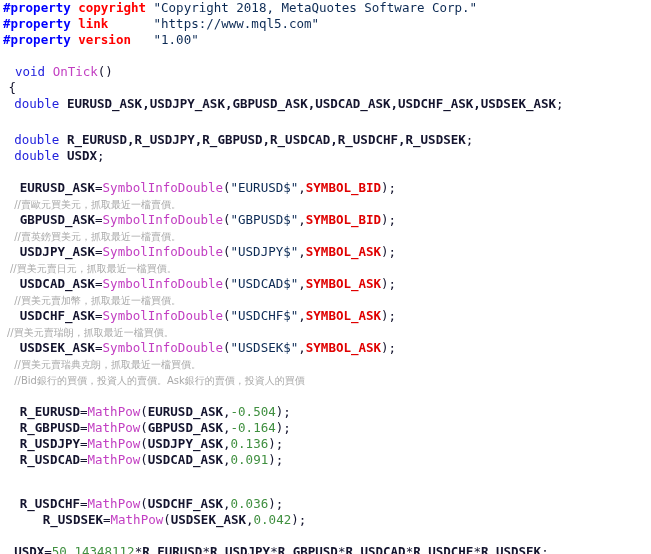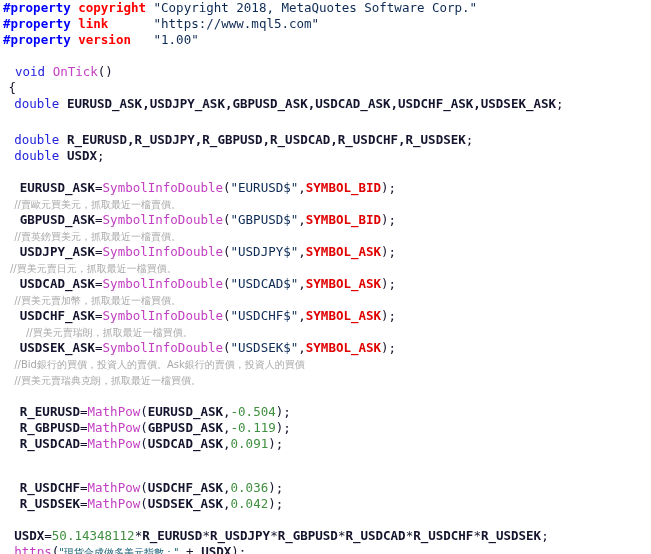--- a/index.html
+++ b/index.html
@@ -66,28 +66,29 @@
       <div class="code-line blank" style="padding-left: 3px;">&nbsp;</div>
       <div class="code-line" style="padding-left: 19.8px;"><span class="tk-ident">EURUSD_ASK</span><span class="tk-plain">=</span><span class="tk-fn">SymbolInfoDouble</span><span class="tk-plain">(</span><span class="tk-str">"EURUSD$"</span><span class="tk-plain">,</span><span class="tk-const">SYMBOL_BID</span><span class="tk-plain">);</span></div>
       <div class="code-line" style="padding-left: 14.2px;"><span class="tk-cmt cjk">//賣歐元買美元，抓取最近一檔賣價。</span></div>
       <div class="code-line" style="padding-left: 19.8px;"><span class="tk-ident">GBPUSD_ASK</span><span class="tk-plain">=</span><span class="tk-fn">SymbolInfoDouble</span><span class="tk-plain">(</span><span class="tk-str">"GBPUSD$"</span><span class="tk-plain">,</span><span class="tk-const">SYMBOL_BID</span><span class="tk-plain">);</span></div>
       <div class="code-line" style="padding-left: 14.2px;"><span class="tk-cmt cjk">//賣英鎊買美元，抓取最近一檔賣價。</span></div>
       <div class="code-line" style="padding-left: 19.8px;"><span class="tk-ident">USDJPY_ASK</span><span class="tk-plain">=</span><span class="tk-fn">SymbolInfoDouble</span><span class="tk-plain">(</span><span class="tk-str">"USDJPY$"</span><span class="tk-plain">,</span><span class="tk-const">SYMBOL_ASK</span><span class="tk-plain">);</span></div>
       <div class="code-line" style="padding-left: 10px;"><span class="tk-cmt cjk">//買美元賣日元，抓取最近一檔買價。</span></div>
       <div class="code-line" style="padding-left: 19.8px;"><span class="tk-ident">USDCAD_ASK</span><span class="tk-plain">=</span><span class="tk-fn">SymbolInfoDouble</span><span class="tk-plain">(</span><span class="tk-str">"USDCAD$"</span><span class="tk-plain">,</span><span class="tk-const">SYMBOL_ASK</span><span class="tk-plain">);</span></div>
       <div class="code-line" style="padding-left: 14.2px;"><span class="tk-cmt cjk">//買美元賣加幣，抓取最近一檔買價。</span></div>
       <div class="code-line" style="padding-left: 19.8px;"><span class="tk-ident">USDCHF_ASK</span><span class="tk-plain">=</span><span class="tk-fn">SymbolInfoDouble</span><span class="tk-plain">(</span><span class="tk-str">"USDCHF$"</span><span class="tk-plain">,</span><span class="tk-const">SYMBOL_ASK</span><span class="tk-plain">);</span></div>
-      <div class="code-line" style="padding-left: 26px;"><span class="tk-cmt cjk">//買美元賣瑞朗，抓取最近一檔買價。</span></div>
+      <div class="code-line" style="padding-left: 7px;"><span class="tk-cmt cjk">//買美元賣瑞朗，抓取最近一檔買價。</span></div>
       <div class="code-line" style="padding-left: 19.8px;"><span class="tk-ident">USDSEK_ASK</span><span class="tk-plain">=</span><span class="tk-fn">SymbolInfoDouble</span><span class="tk-plain">(</span><span class="tk-str">"USDSEK$"</span><span class="tk-plain">,</span><span class="tk-const">SYMBOL_ASK</span><span class="tk-plain">);</span></div>
+      <div class="code-line" style="padding-left: 14.2px;"><span class="tk-cmt cjk">//買美元賣瑞典克朗，抓取最近一檔買價。</span></div>
       <div class="code-line" style="padding-left: 14.2px;"><span class="tk-cmt cjk">//Bid銀行的買價，投資人的賣價。Ask銀行的賣價，投資人的買價</span></div>
-      <div class="code-line" style="padding-left: 14.2px;"><span class="tk-cmt cjk">//買美元賣瑞典克朗，抓取最近一檔買價。</span></div>
       <div class="code-line blank" style="padding-left: 3px;">&nbsp;</div>
       <div class="code-line" style="padding-left: 19.8px;"><span class="tk-ident">R_EURUSD</span><span class="tk-plain">=</span><span class="tk-fn">MathPow</span><span class="tk-plain">(</span><span class="tk-ident">EURUSD_ASK</span><span class="tk-plain">,</span><span class="tk-num">-0.504</span><span class="tk-plain">);</span></div>
-      <div class="code-line" style="padding-left: 19.8px;"><span class="tk-ident">R_GBPUSD</span><span class="tk-plain">=</span><span class="tk-fn">MathPow</span><span class="tk-plain">(</span><span class="tk-ident">GBPUSD_ASK</span><span class="tk-plain">,</span><span class="tk-num">-0.119</span><span class="tk-plain">);</span></div>
+      <div class="code-line" style="padding-left: 19.8px;"><span class="tk-ident">R_GBPUSD</span><span class="tk-plain">=</span><span class="tk-fn">MathPow</span><span class="tk-plain">(</span><span class="tk-ident">GBPUSD_ASK</span><span class="tk-plain">,</span><span class="tk-num">-0.164</span><span class="tk-plain">);</span></div>
+      <div class="code-line" style="padding-left: 19.8px;"><span class="tk-ident">R_USDJPY</span><span class="tk-plain">=</span><span class="tk-fn">MathPow</span><span class="tk-plain">(</span><span class="tk-ident">USDJPY_ASK</span><span class="tk-plain">,</span><span class="tk-num">0.136</span><span class="tk-plain">);</span></div>
       <div class="code-line" style="padding-left: 19.8px;"><span class="tk-ident">R_USDCAD</span><span class="tk-plain">=</span><span class="tk-fn">MathPow</span><span class="tk-plain">(</span><span class="tk-ident">USDCAD_ASK</span><span class="tk-plain">,</span><span class="tk-num">0.091</span><span class="tk-plain">);</span></div>
       <div class="code-line" style="padding-left: 19.8px; margin-top: 28px;"><span class="tk-ident">R_USDCHF</span><span class="tk-plain">=</span><span class="tk-fn">MathPow</span><span class="tk-plain">(</span><span class="tk-ident">USDCHF_ASK</span><span class="tk-plain">,</span><span class="tk-num">0.036</span><span class="tk-plain">);</span></div>
-      <div class="code-line" style="padding-left: 19.8px;"><span class="tk-ident">R_USDSEK</span><span class="tk-plain">=</span><span class="tk-fn">MathPow</span><span class="tk-plain">(</span><span class="tk-ident">USDSEK_ASK</span><span class="tk-plain">,</span><span class="tk-num">0.042</span><span class="tk-plain">);</span></div>
+      <div class="code-line" style="padding-left: 19.8px; margin-left: 23px;"><span class="tk-ident">R_USDSEK</span><span class="tk-plain">=</span><span class="tk-fn">MathPow</span><span class="tk-plain">(</span><span class="tk-ident">USDSEK_ASK</span><span class="tk-plain">,</span><span class="tk-num">0.042</span><span class="tk-plain">);</span></div>
       <div class="code-line blank" style="padding-left: 3px;">&nbsp;</div>
       <div class="code-line" style="padding-left: 14.2px;"><span class="tk-ident">USDX</span><span class="tk-plain">=</span><span class="tk-num">50.14348112</span><span class="tk-plain">*</span><span class="tk-ident">R_EURUSD</span><span class="tk-plain">*</span><span class="tk-ident">R_USDJPY</span><span class="tk-plain">*</span><span class="tk-ident">R_GBPUSD</span><span class="tk-plain">*</span><span class="tk-ident">R_USDCAD</span><span class="tk-plain">*</span><span class="tk-ident">R_USDCHF</span><span class="tk-plain">*</span><span class="tk-ident">R_USDSEK</span><span class="tk-plain">;</span></div>
       <div class="code-line" style="padding-left: 14.2px;"><span class="tk-fn">https</span><span class="tk-plain">(</span><span class="tk-strcjk cjk">"現貨合成做多美元指數："</span><span class="tk-plain"> + </span><span class="tk-ident">USDX</span><span class="tk-plain">);</span></div>
       <div class="code-line" style="padding-left: 3px;"><span class="tk-brace">}</span></div>
     </div>
 </div>
 
 </body></html>

